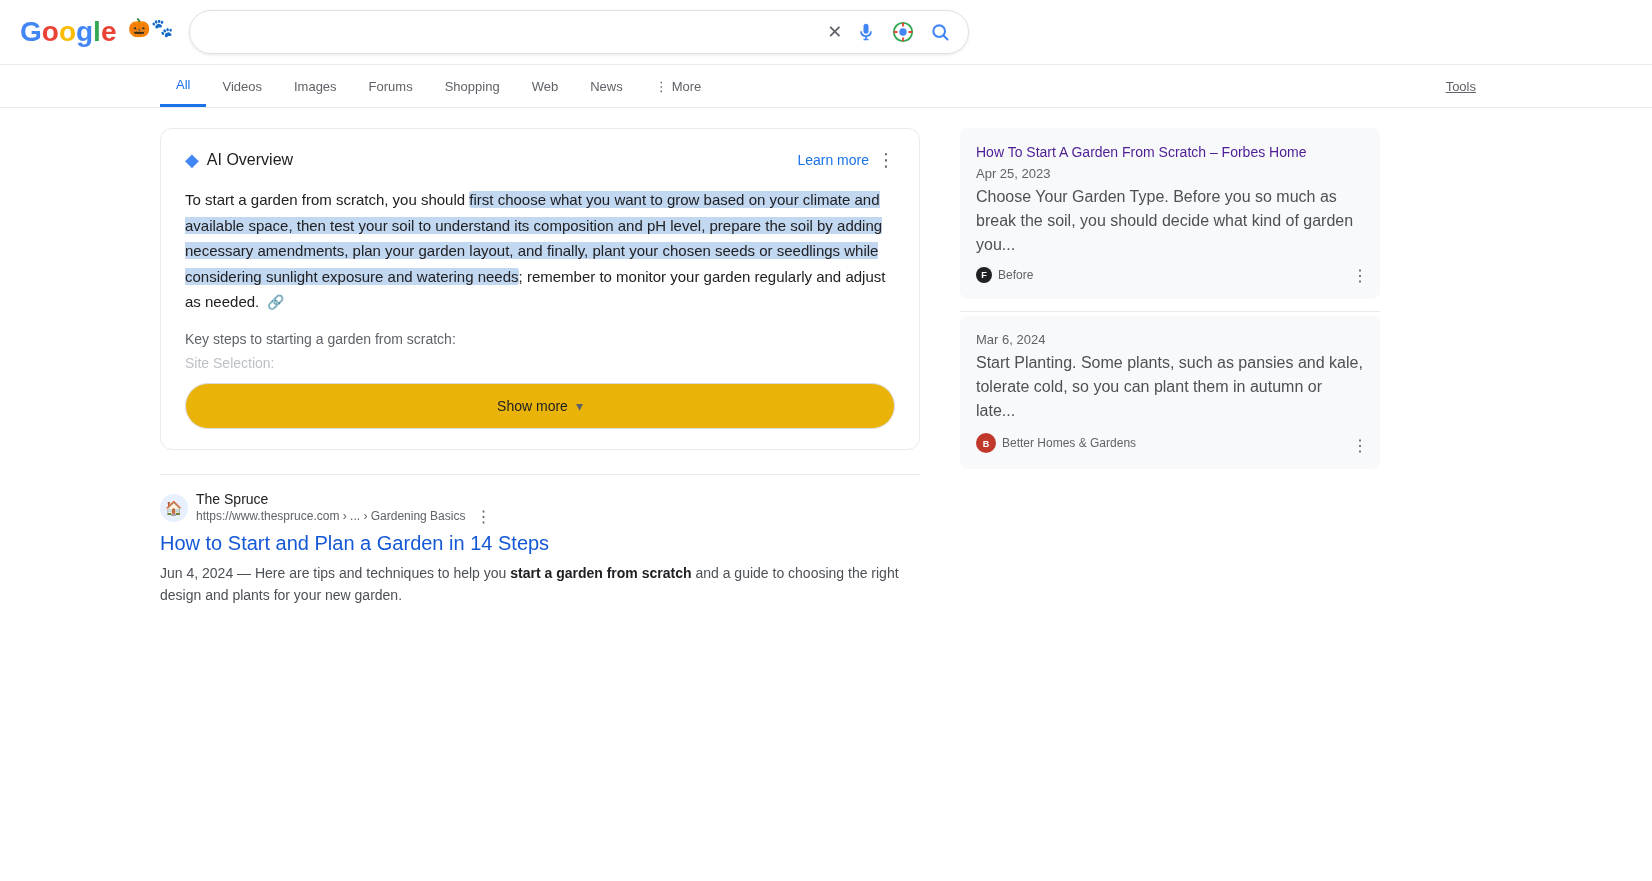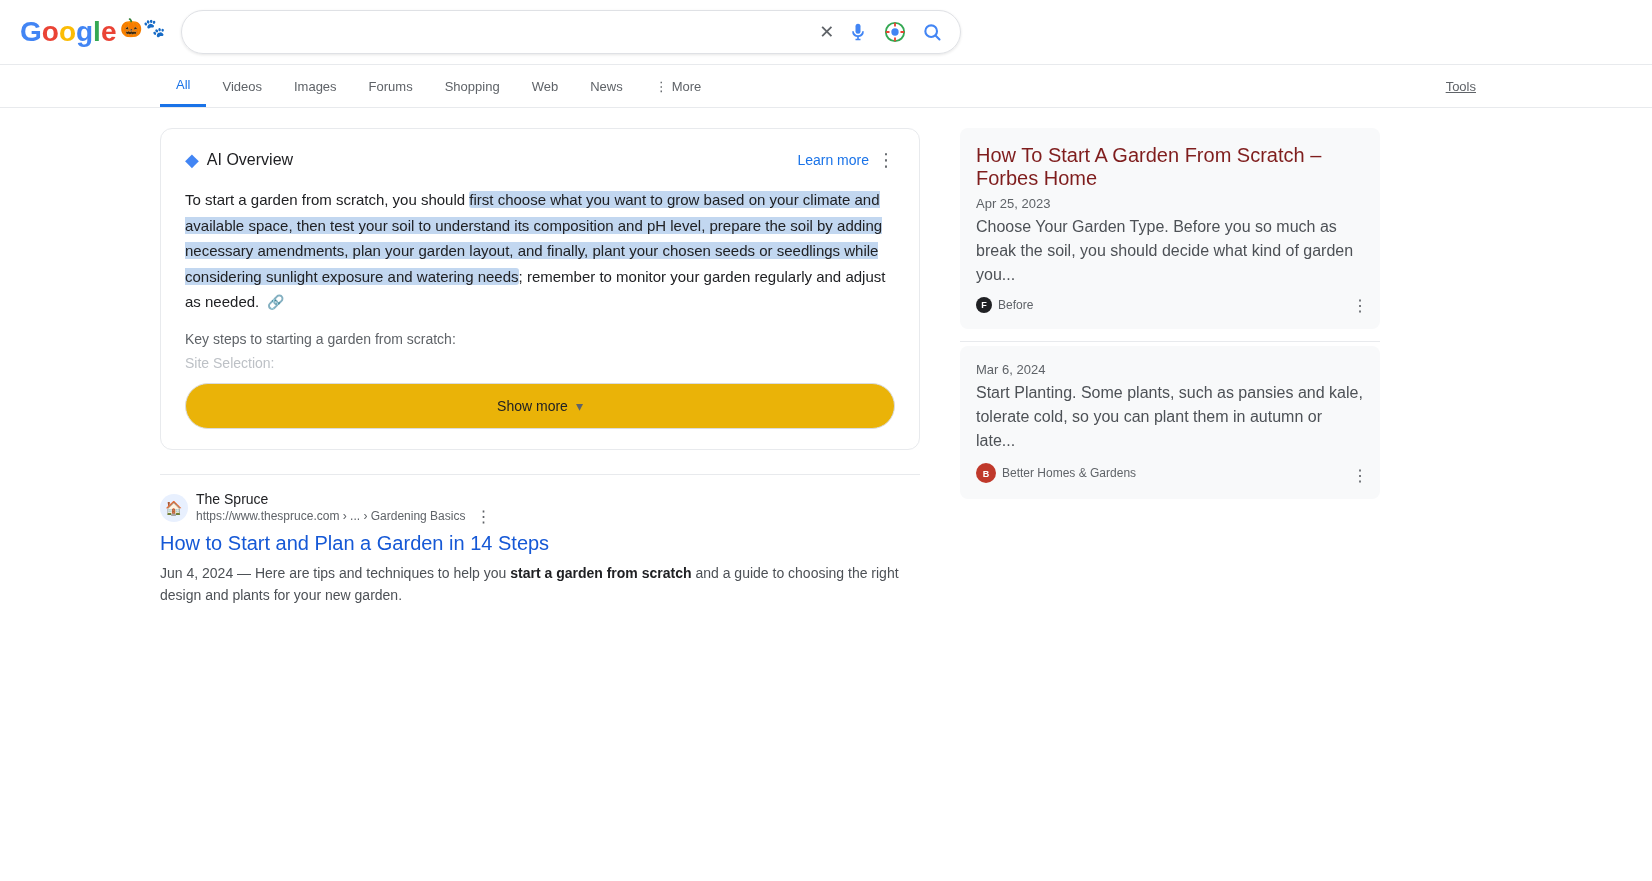--- a/index.html
+++ b/index.html
@@ -1,20 +1,20 @@
 <!DOCTYPE html>
 <html><head>
   <meta charset="utf-8">
   <style>
     * { box-sizing: border-box; margin: 0; padding: 0; }
     body { font-family: Arial, sans-serif; background: #fff; color: #202124; font-size: 14px; }
 
     
     .header { display: flex; align-items: center; padding: 10px 20px; gap: 16px; border-bottom: 1px solid #e8eaed; }
-    .logo { display: flex; align-items: center; gap: 4px; text-decoration: none; flex-shrink: 0; }
+    .logo { display: flex; align-items: center; gap: 12px; text-decoration: none; flex-shrink: 0; }
     .logo-emoji { font-size: 18px; position: relative; top: -4px; }
 
     .search-bar-wrap { display: flex; align-items: center; flex: 1; max-width: 780px; }
     .search-bar { display: flex; align-items: center; border: 1px solid #dfe1e5; border-radius: 24px; padding: 8px 16px; flex: 1; gap: 8px; box-shadow: 0 1px 3px rgba(0,0,0,0.1); }
     .search-input { flex: 1; border: none; outline: none; font-size: 16px; color: #202124; background: transparent; }
     .search-icons { display: flex; align-items: center; gap: 12px; }
     .search-icon-btn { background: none; border: none; cursor: pointer; color: #5f6368; font-size: 18px; display: flex; align-items: center; padding: 2px; }
     .search-icon-btn.blue { color: #4285f4; }
 
     
@@ -56,21 +56,21 @@
     .result-site-name { font-size: 14px; color: #202124; }
     .result-url { font-size: 12px; color: #5f6368; }
     .result-url-row { display: flex; align-items: center; gap: 6px; }
     .result-menu-btn { background: none; border: none; cursor: pointer; color: #5f6368; font-size: 16px; margin-left: 4px; }
     .result-title { font-size: 20px; color: #1558d6; text-decoration: none; margin: 4px 0 6px; display: block; line-height: 1.3; }
     .result-snippet { font-size: 14px; color: #4d5156; line-height: 1.58; }
     .result-snippet strong { font-weight: 600; color: #202124; }
 
     
     .source-card { background: #f8f9fa; border-radius: 8px; padding: 16px; margin-bottom: 12px; position: relative; }
-    .source-card-title { font-size: 20px; color: #7f1d1d; font-weight: 500; margin-bottom: 6px; text-decoration: none; display: block; }
+    .source-card-title { font-size: 14px; color: #4c1d95; font-weight: 500; margin-bottom: 6px; text-decoration: none; display: block; }
     .source-card-date { font-size: 13px; color: #5f6368; margin-bottom: 4px; }
     .source-card-snippet { font-size: 16px; color: #4d5156; line-height: 1.5; }
     .source-card-footer { display: flex; align-items: center; gap: 6px; margin-top: 10px; }
     .source-card-favicon { width: 16px; height: 16px; border-radius: 50%; background: #202124; display: flex; align-items: center; justify-content: center; color: #fff; font-size: 9px; font-weight: bold; }
     .source-card-site { font-size: 12px; color: #5f6368; }
     .source-card-menu { position: absolute; right: 12px; bottom: 14px; background: none; border: none; cursor: pointer; color: #5f6368; font-size: 16px; }
     .source-divider { border: none; border-top: 1px solid #e8eaed; margin: 4px 0; }
 
     
     .x-btn { background: none; border: none; cursor: pointer; color: #5f6368; font-size: 18px; display: flex; align-items: center; }

